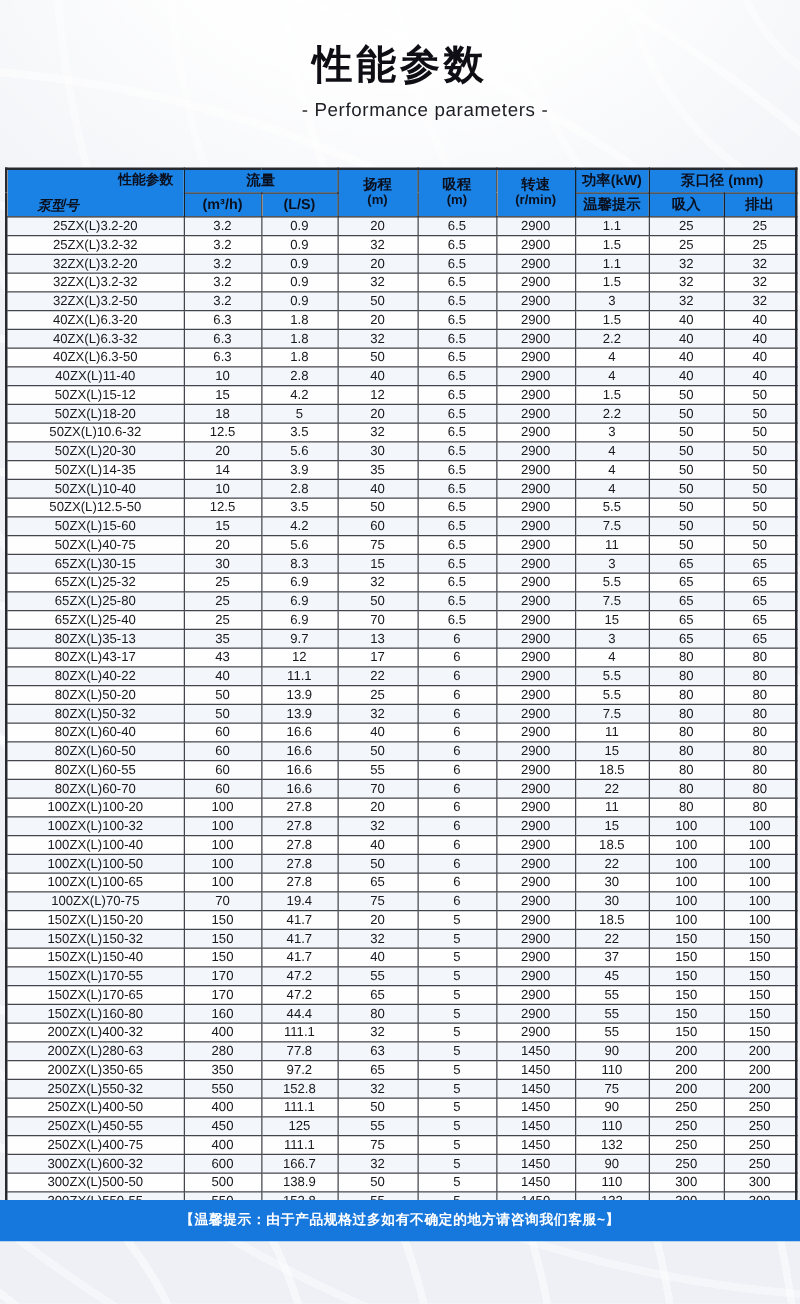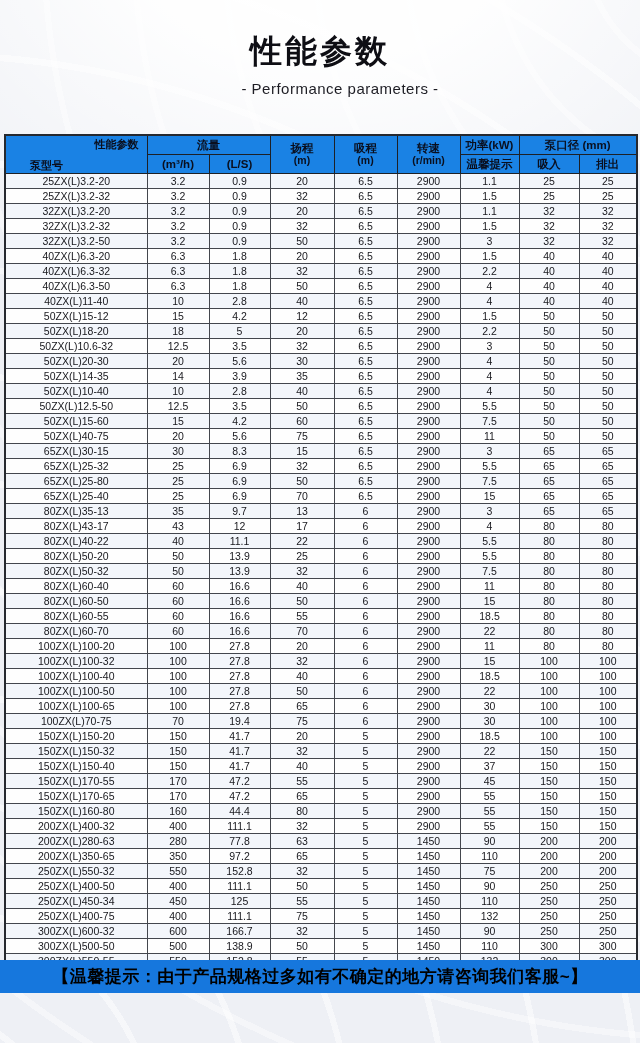--- a/index.html
+++ b/index.html
@@ -46,25 +46,25 @@
   }
   .spec-table tbody tr:nth-child(odd) td { background:#f3f6fb; }
   .spec-table tbody tr:nth-child(even) td { background:#fefefe; }
   th.corner {
     position:relative; padding:0;
     background-image:linear-gradient(to bottom right,
       rgba(0,0,0,0) calc(50% - 1px), #1c1f26 calc(50% - 1px),
       #1c1f26 calc(50% + 0px), rgba(0,0,0,0) calc(50% + 1px));
   }
   th.corner .corner-top    { position:absolute; top:2px;  right:8px;  font-size:11px; }
-  th.corner .corner-bottom { position:absolute; bottom:2px; left:24px; font-size:11px; }
+  th.corner .corner-bottom { position:absolute; bottom:2px; left:24px; font-size:11px;font-style:italic; }
   .notice-banner {
     position:absolute; left:0; top:960px; width:640px; height:33px;
     background: var(--banner-blue, #1677dd);
-    color:#000000; font-weight:bold; font-size:17px;
+    color:#ffffff; font-weight:bold; font-size:11px;
     text-align:center; line-height:33px; letter-spacing:.5px;
   }
 </style>
 </head>
 <body>
 
 <div class="page-title">性能参数</div>
 <div class="page-subtitle">- Performance parameters -</div>
 
 <table class="spec-table">
@@ -632,21 +632,21 @@
         <td>400</td>
         <td>111.1</td>
         <td>50</td>
         <td>5</td>
         <td>1450</td>
         <td>90</td>
         <td>250</td>
         <td>250</td>
       </tr>
       <tr>
-        <td>250ZX(L)450-34</td>
+        <td>250ZX(L)450-55</td>
         <td>450</td>
         <td>125</td>
         <td>55</td>
         <td>5</td>
         <td>1450</td>
         <td>110</td>
         <td>250</td>
         <td>250</td>
       </tr>
       <tr>

